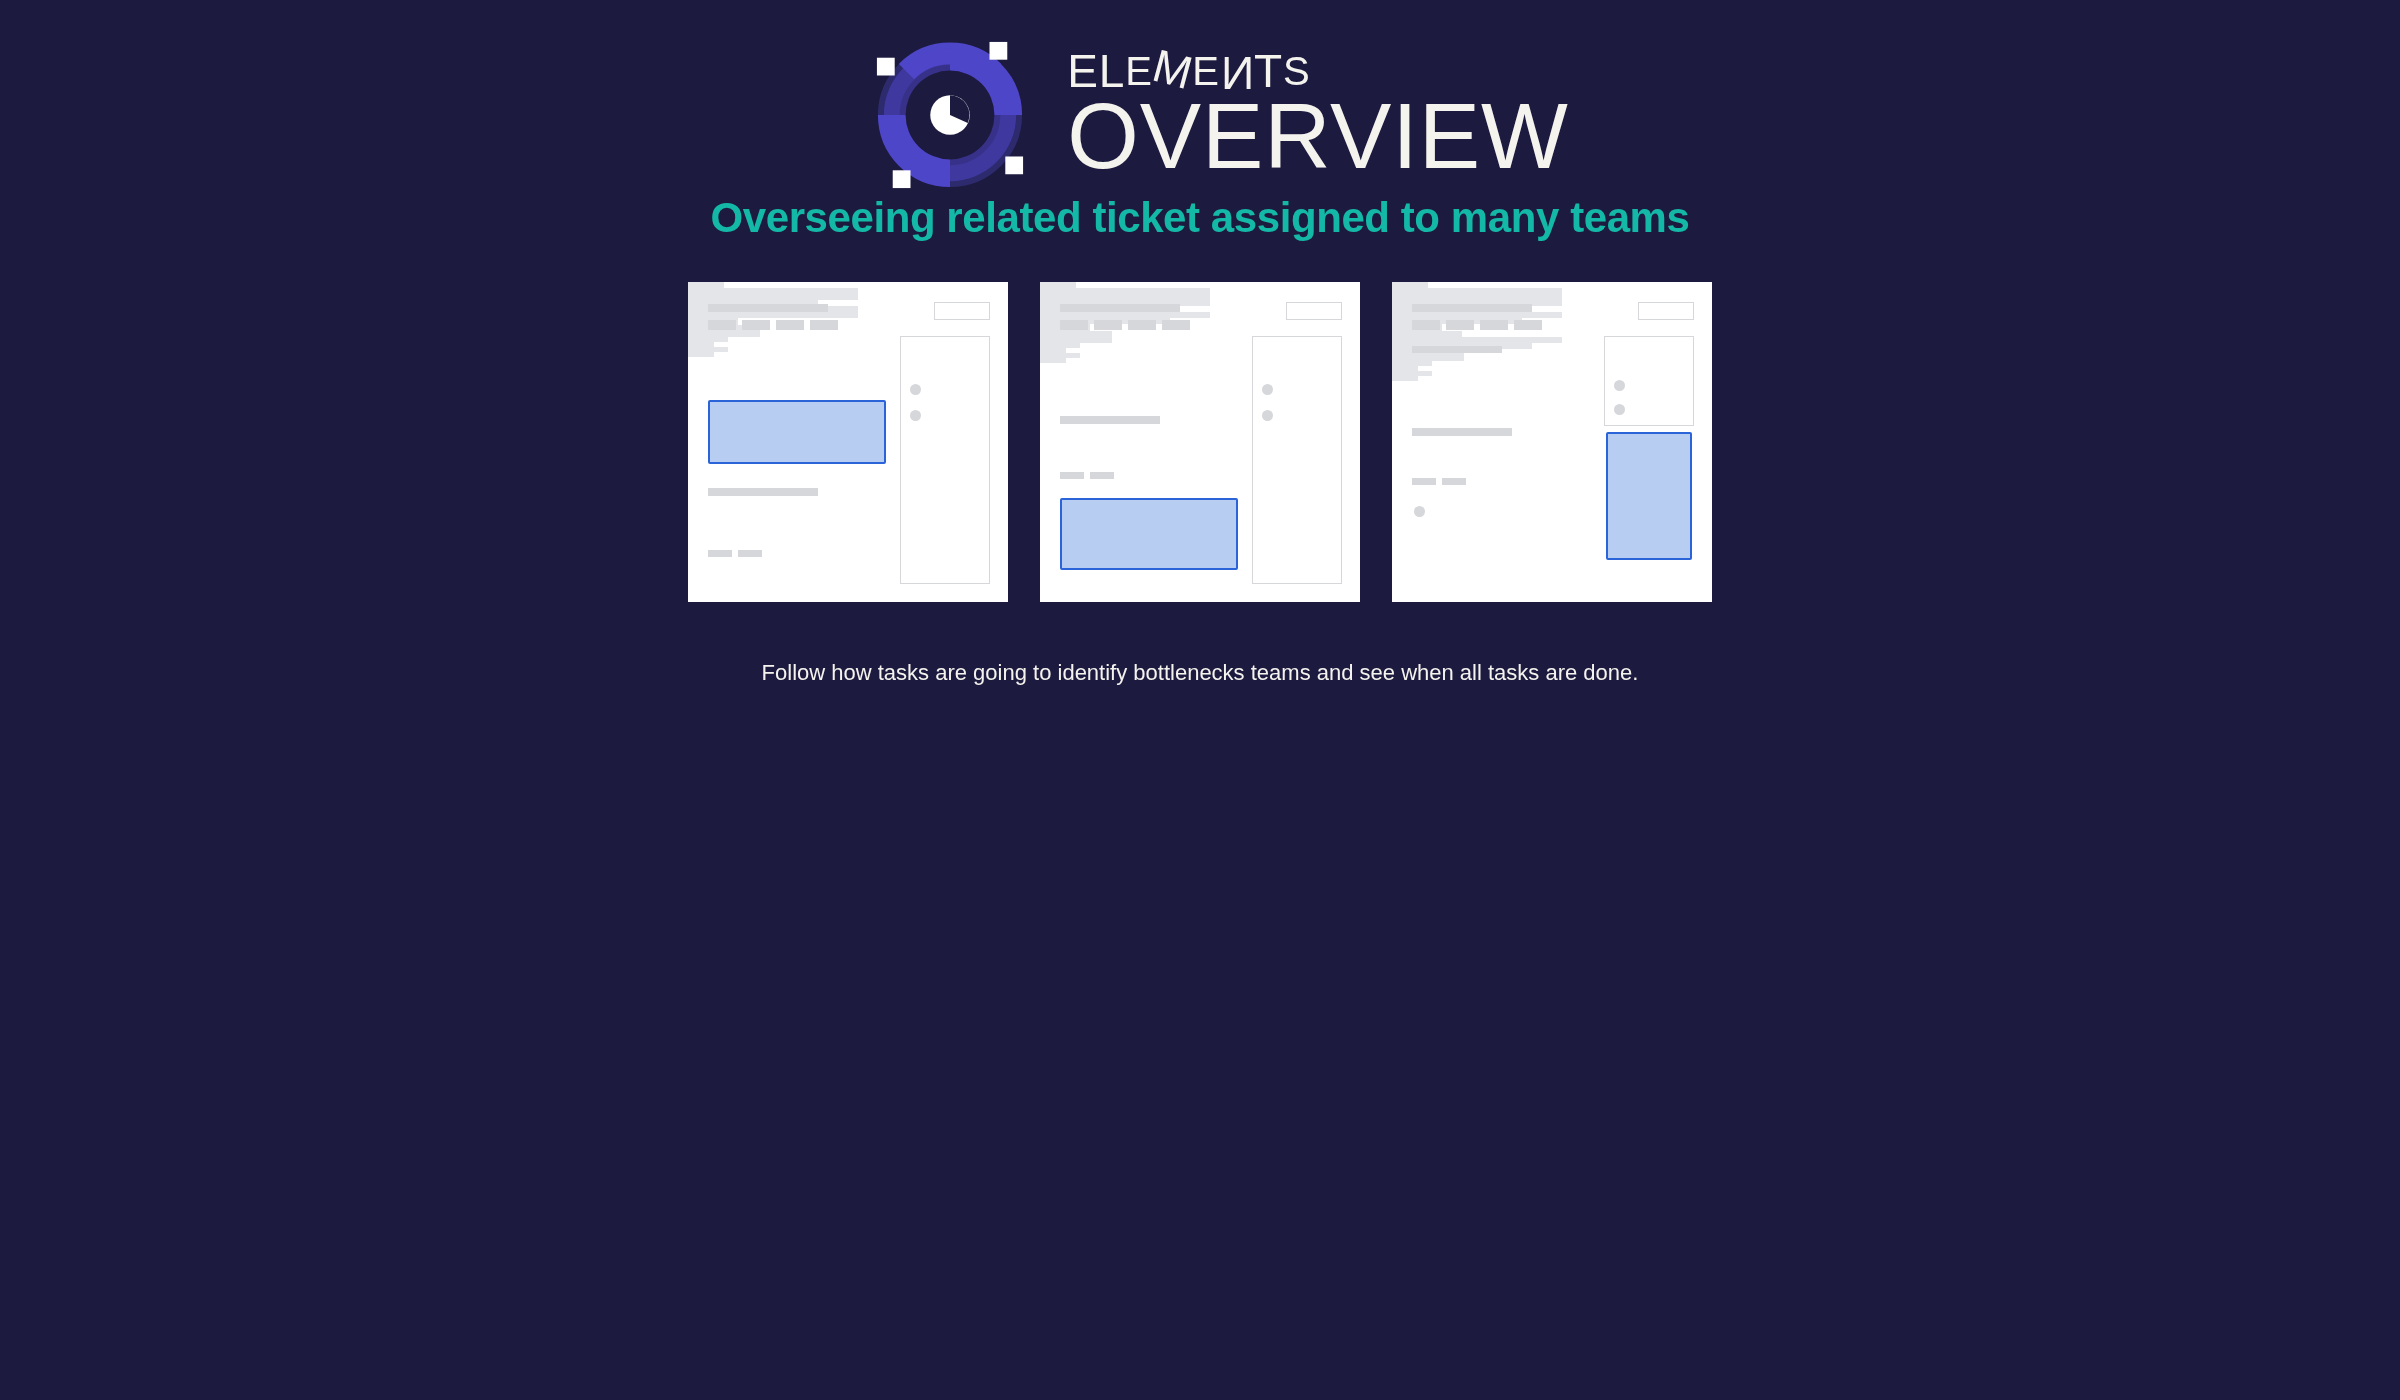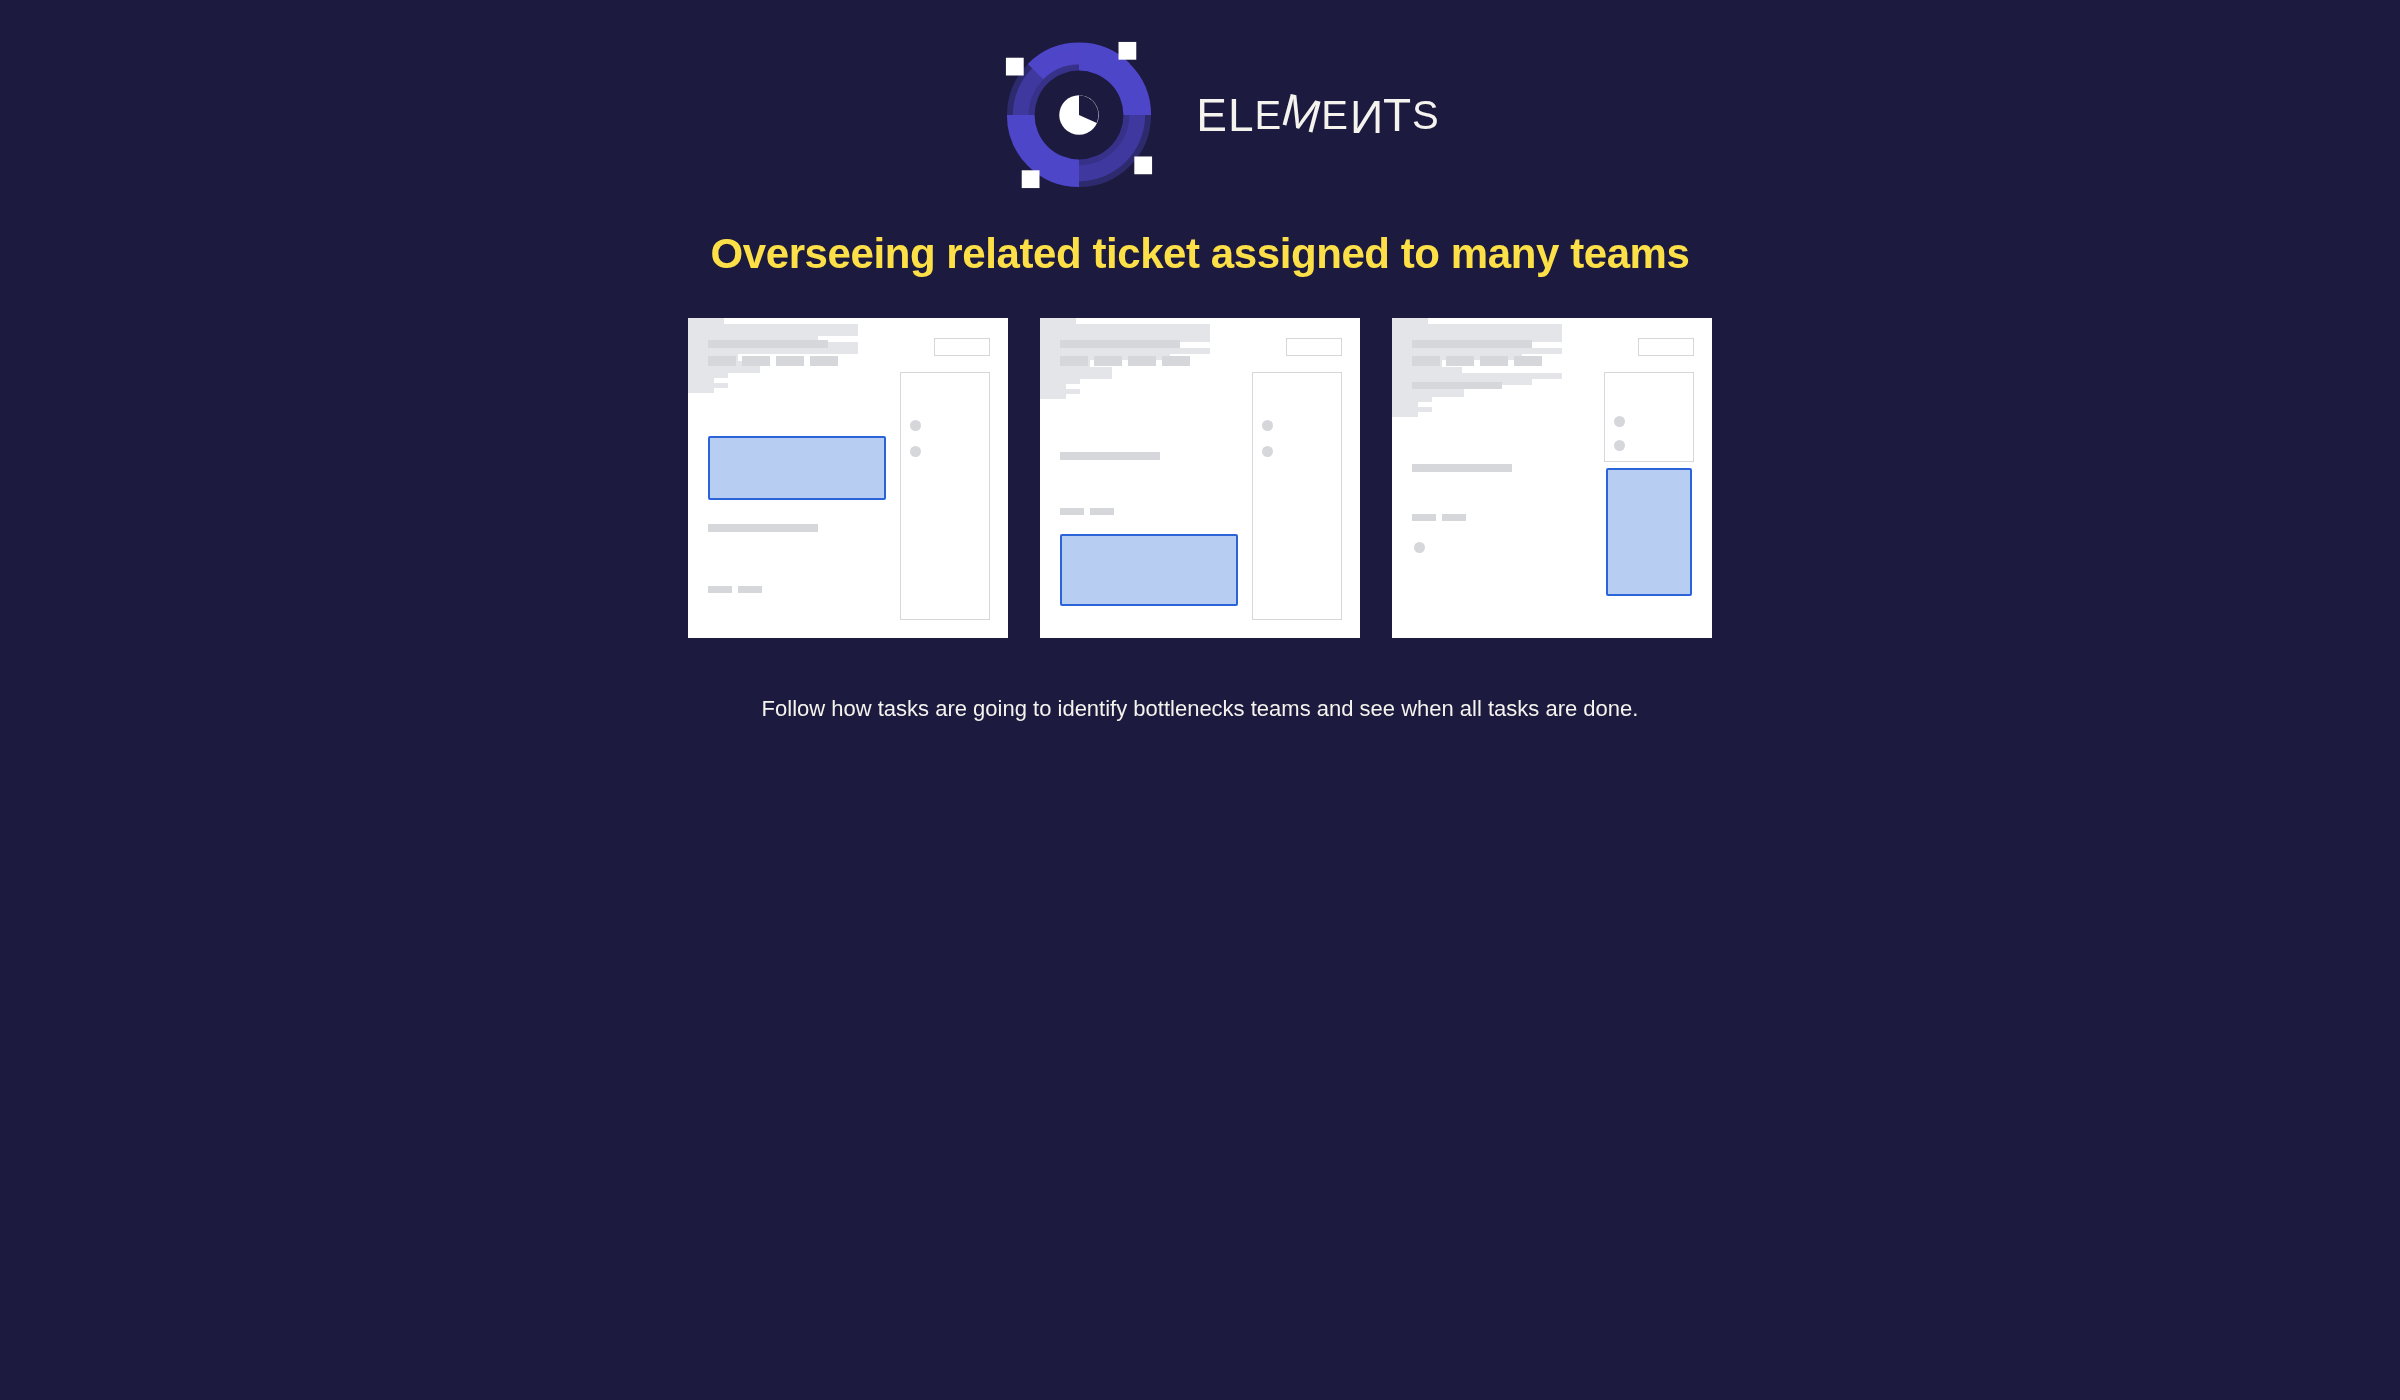--- a/index.html
+++ b/index.html
@@ -53,24 +53,23 @@
   .brand-top .rot { transform: rotate(15deg) translateY(-2px); display:inline-block;}
   .brand-bottom {
     font-weight: 300;
     font-size: 92px;
     letter-spacing: 0.01em;
     color: #f5f3ee;
     margin-top: -4px;
   }
   
   .headline {
-    margin-top: 36px;
     font-size: 42px;
     font-weight: 700;
-    color: #fde047;
+    color: #14b8a6;
     text-align: center;
     letter-spacing: -0.01em;
   }
   
   .cards {
     margin-top: 40px;
     display: flex;
     gap: 32px;
   }
   .card {
@@ -152,20 +151,21 @@
       <div class="brand-top" aria-hidden="true">
         <span>E</span>
           <span>L</span>
           <span class="sm">E</span>
           <span class="rot">M</span>
           <span class="sm">E</span>
           <span class="flip">N</span>
           <span>T</span>
           <span class="sm">S</span>
       </div>
+      <div class="brand-bottom">OVERVIEW</div>
     </div>
   </div>
 
   <div class="headline">Overseeing related ticket assigned to many teams</div>
 
   <div class="cards">
 
     <div class="card">
 
       <div class="wf" style="left:20px; top:22px; width:120px; height:8px;"></div>

